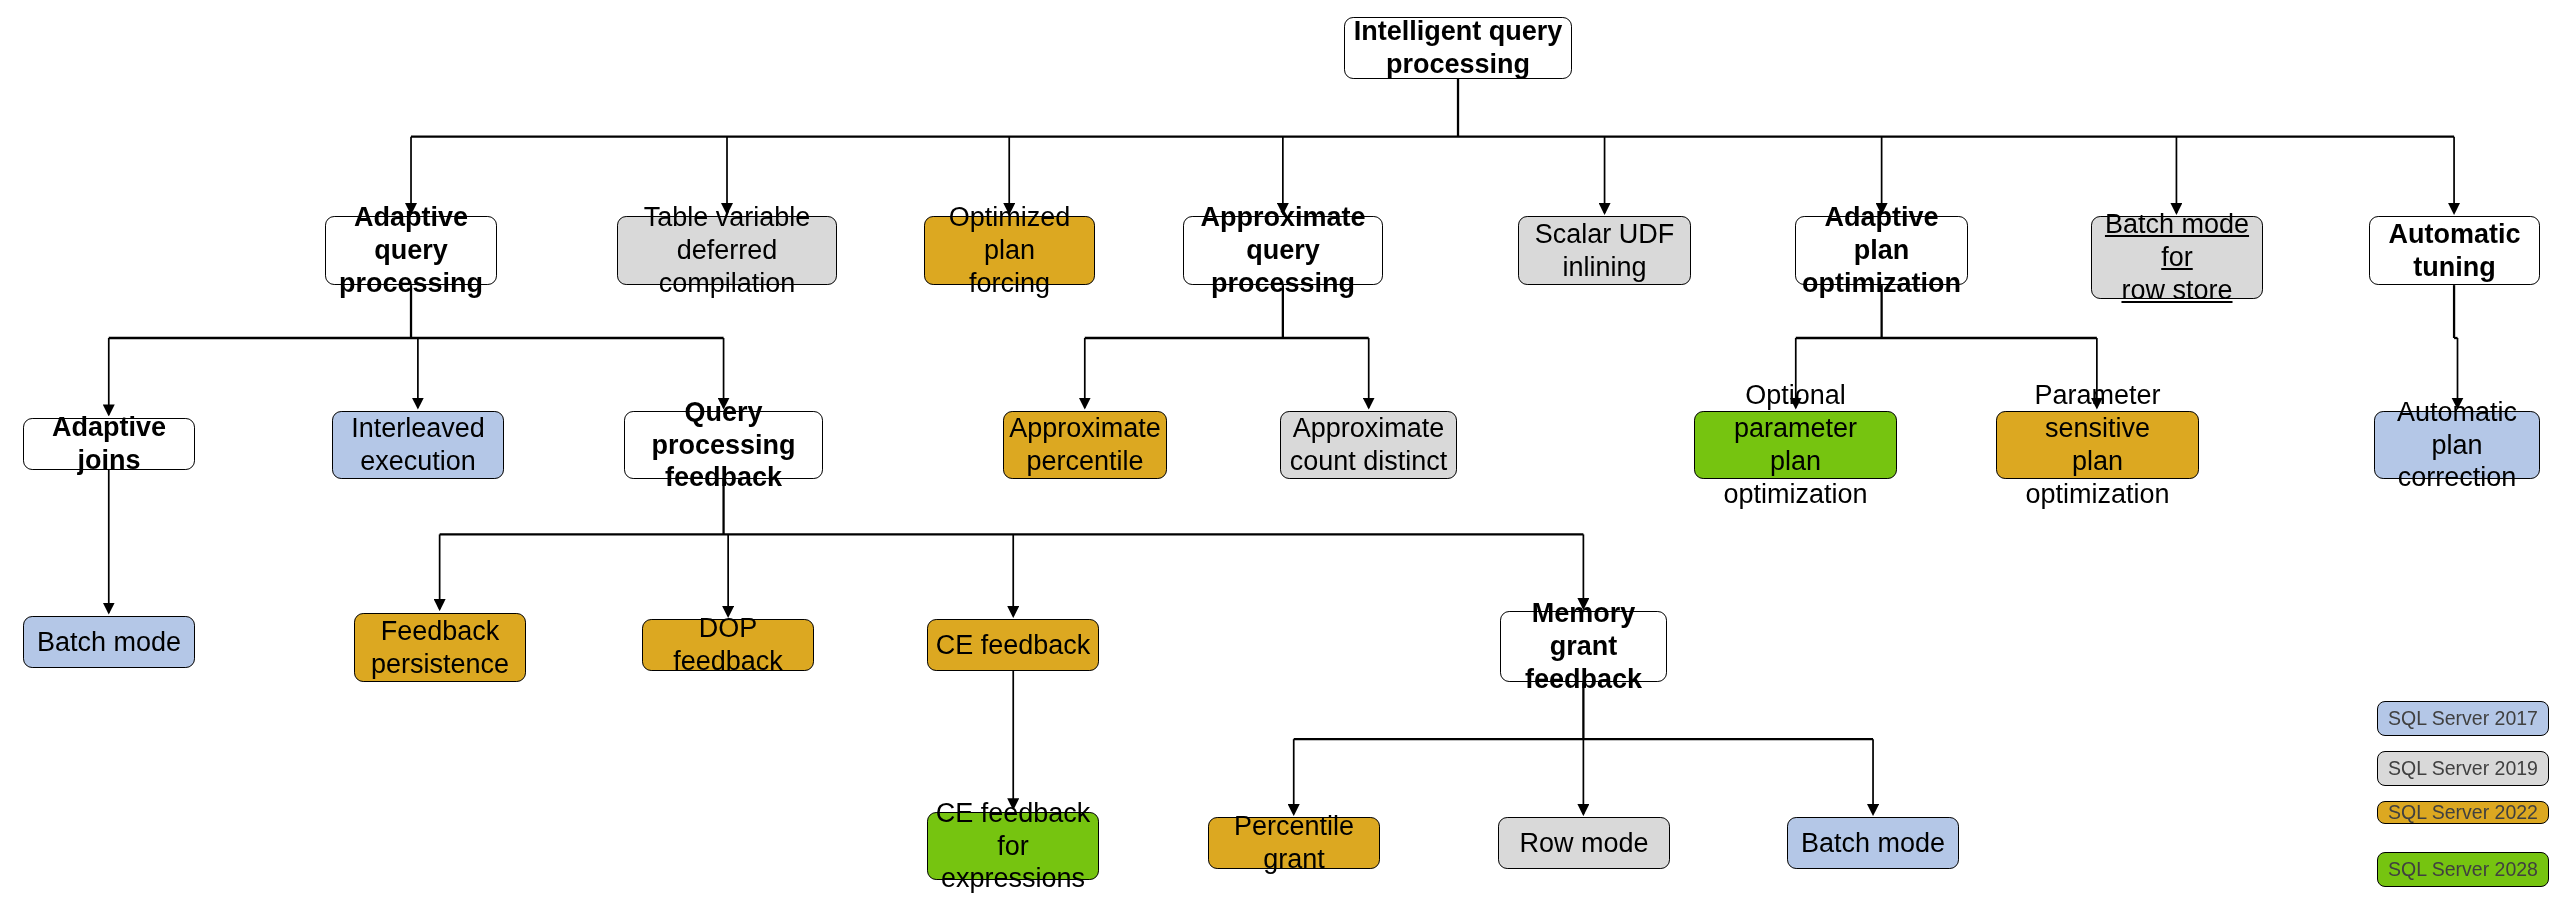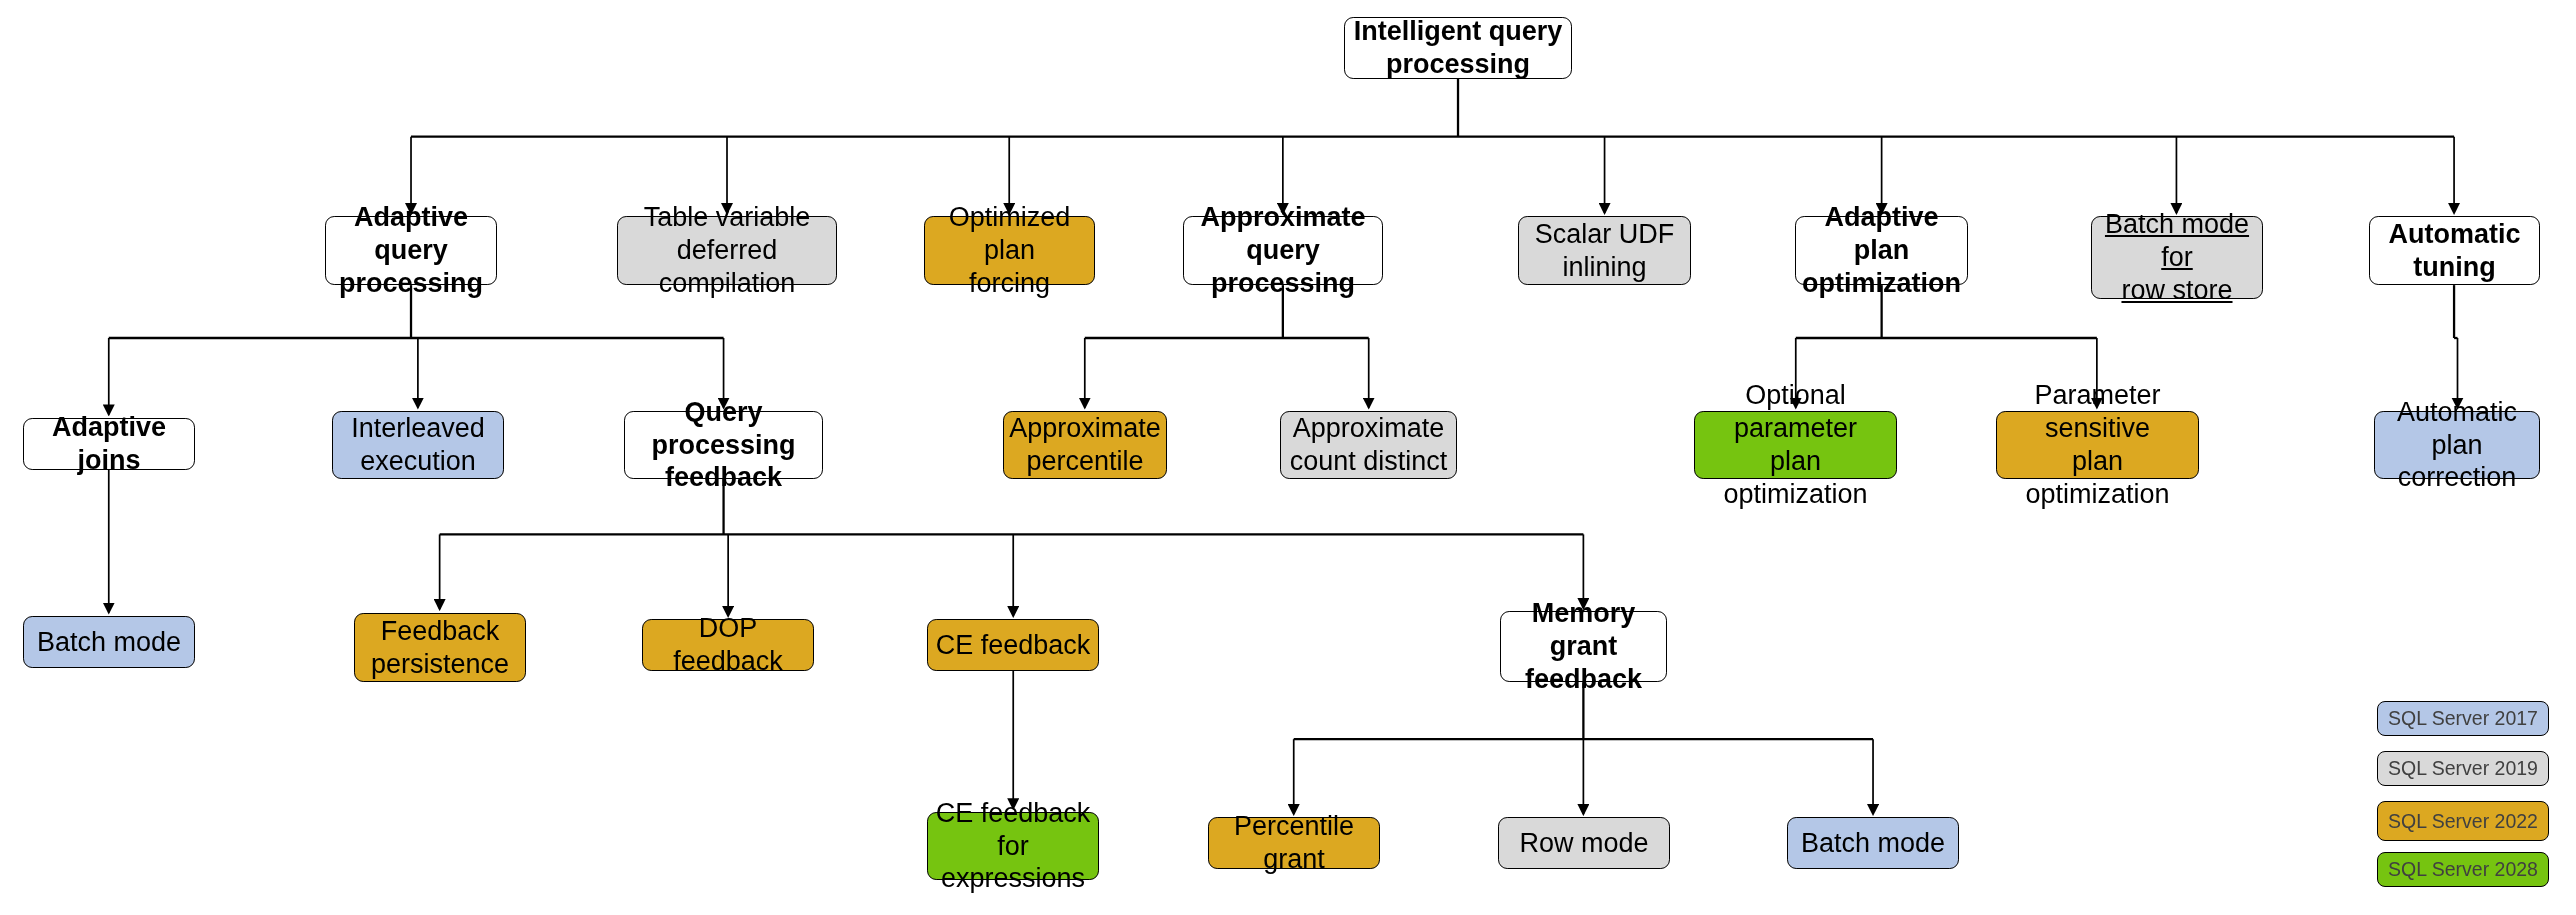--- a/index.html
+++ b/index.html
@@ -152,17 +152,17 @@
 feedback</div>
       <div class="node fill-green" style="left: 927px; top: 812px; width: 172px; height: 68px;">CE feedback for
 expressions</div>
       <div class="node fill-amber" style="left: 1208px; top: 817px; width: 172px; height: 52px;">Percentile grant</div>
       <div class="node fill-gray" style="left: 1498px; top: 817px; width: 172px; height: 52px; text-align: right;">Row mode</div>
       <div class="node fill-blue" style="left: 1787px; top: 817px; width: 172px; height: 52px;">Batch mode</div>
     </div>
   <div id="legend">
       <div class="legend-item" style="left: 2377px; top: 701px; width: 172px; height: 35px; background: rgb(180, 199, 231);">SQL Server 2017</div>
       <div class="legend-item" style="left: 2377px; top: 751px; width: 172px; height: 35px; background: rgb(217, 217, 217);">SQL Server 2019</div>
-      <div class="legend-item" style="left: 2377px; top: 801px; width: 172px; height: 40px; background: rgb(220, 168, 33);">SQL Server 2022</div>
+      <div class="legend-item" style="left: 2377px; top: 801px; width: 172px; height: 23px; background: rgb(220, 168, 33);">SQL Server 2022</div>
       <div class="legend-item" style="left: 2377px; top: 852px; width: 172px; height: 35px; background: rgb(118, 196, 16);">SQL Server 2028</div>
     </div>
 </div>
 
 
 </body></html>

